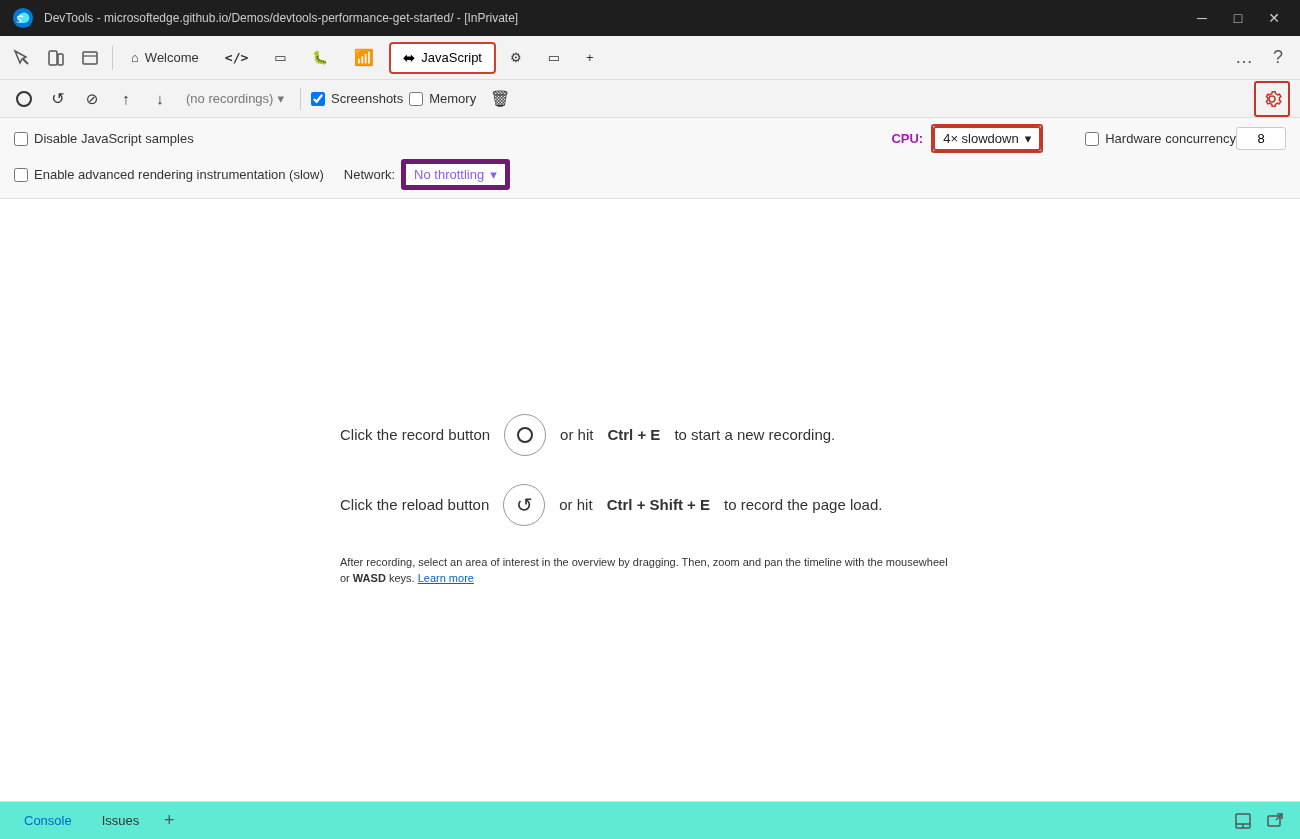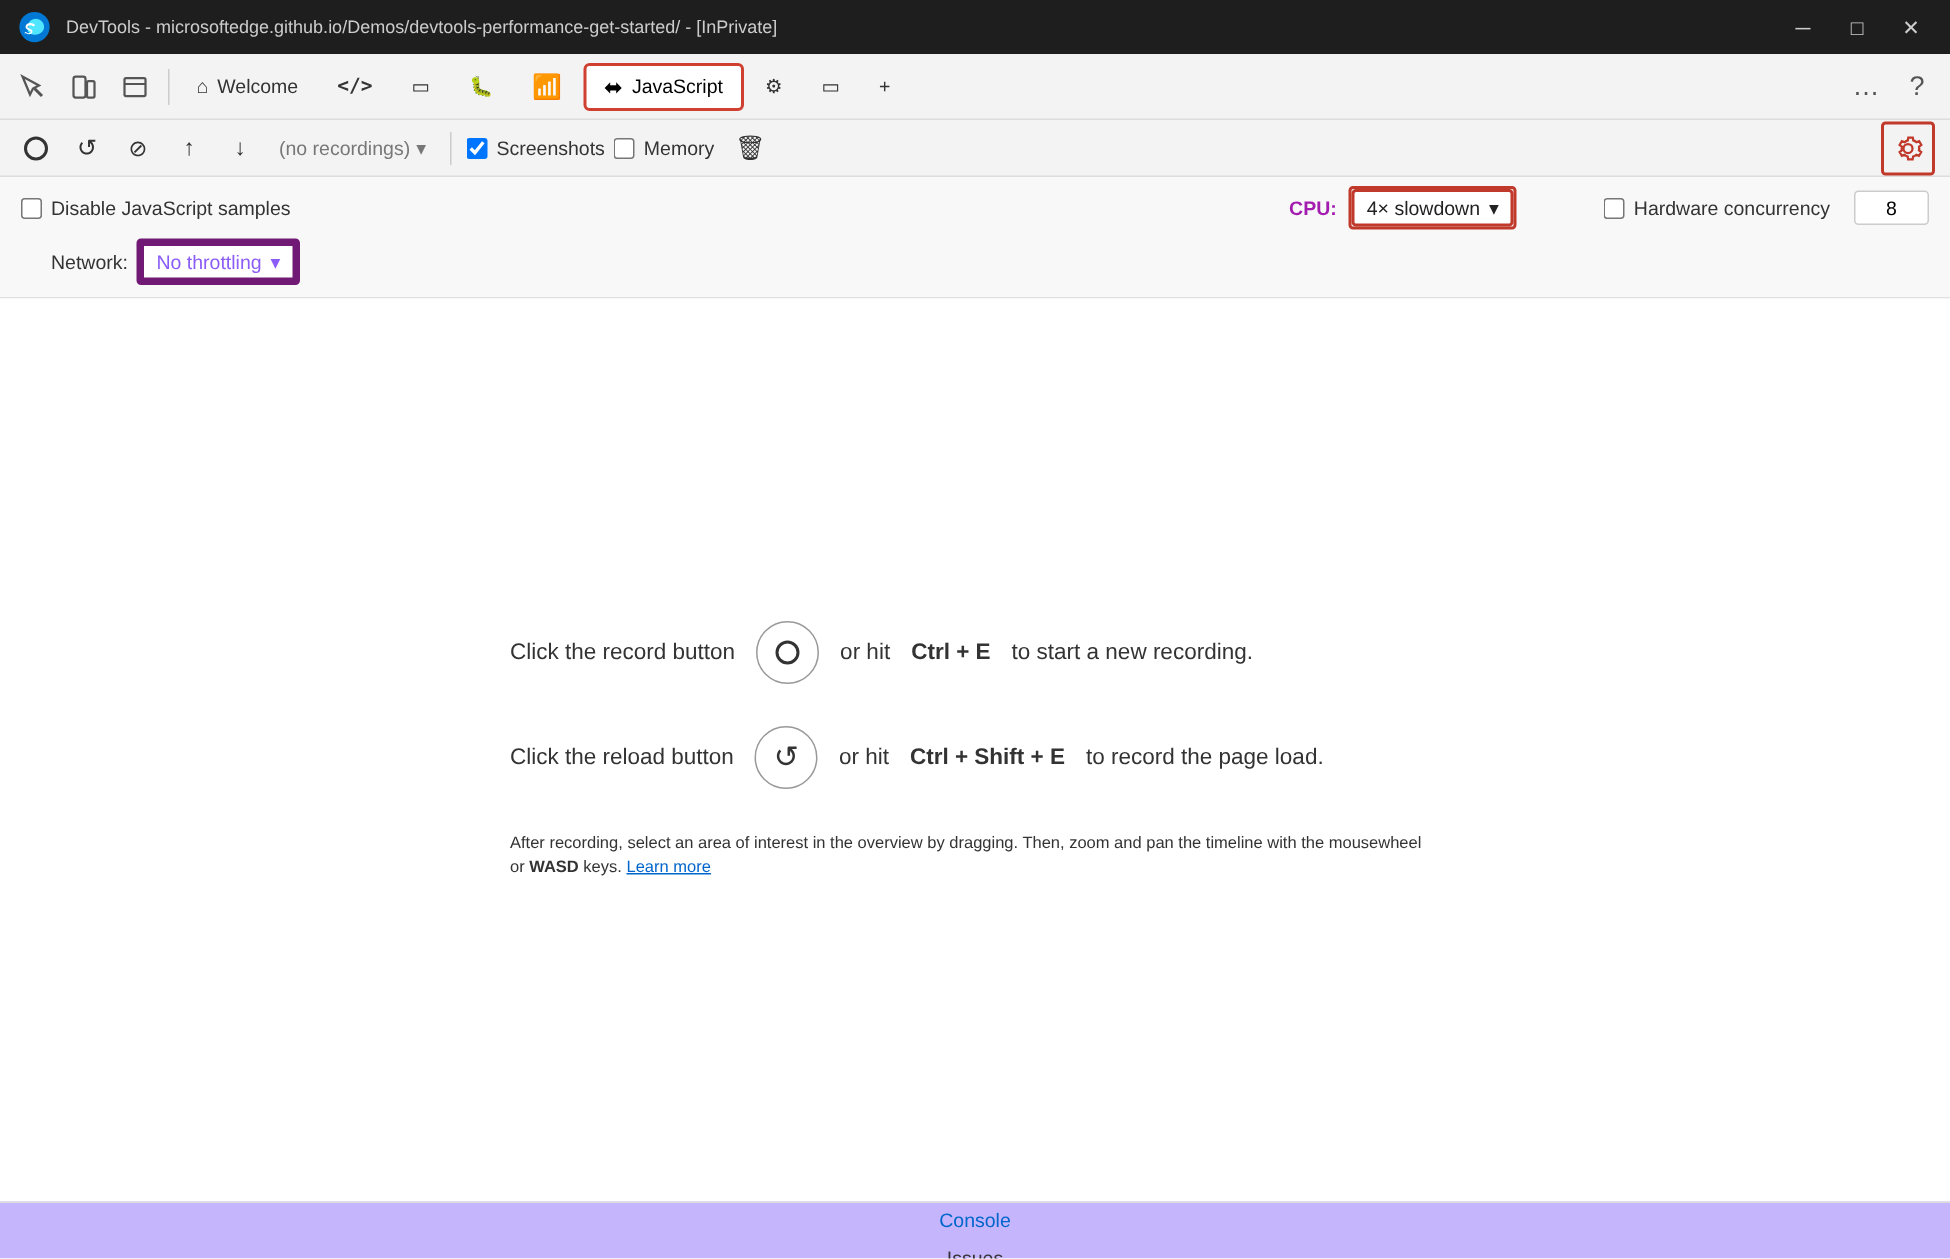--- a/index.html
+++ b/index.html
@@ -88,21 +88,21 @@
     .settings-bar {
       background: #f8f8f8;
       border-bottom: 1px solid #e0e0e0;
       display: flex;
       flex-direction: column;
       padding: 6px 14px 8px;
       gap: 6px;
       flex-shrink: 0;
     }
     .settings-row {
-      display: flex; align-items: center; gap: 16px;
+      display: flex; align-items: center; 
     }
     .settings-right {
       margin-left: auto; display: flex; align-items: center; gap: 8px;
     }
     .cpu-dropdown-box {
       display: flex; align-items: center; gap: 6px;
       font-size: 13px; color: #222;
       border: 2px solid #c0392b;
       border-radius: 3px;
       padding: 3px 8px;
@@ -149,29 +149,28 @@
     }
     .instruction-paragraph {
       font-size: 11px; color: #333; line-height: 1.5; margin-top: 6px;
     }
     .learn-more-link {
       color: #0066cc; text-decoration: underline; cursor: pointer;
     }
 
     
     .bottom-bar {
-      background: #c4b5fd;
+      background: #5eead4;
       border-top: 1px solid #ddd;
       height: 38px;
       display: flex;
       align-items: center;
       padding: 0 10px;
       gap: 2px;
       flex-shrink: 0;
-      flex-direction: column;
     }
     .bottom-tab {
       padding: 4px 14px; height: 28px; border: none; background: transparent;
       cursor: pointer; font-size: 13px; color: #333; border-radius: 4px;
     }
     .bottom-tab.active { color: #0066cc; font-weight: 500; }
     .bottom-add-btn {
       width: 28px; height: 28px; background: transparent; border: none;
       cursor: pointer; font-size: 18px; color: #555; border-radius: 4px;
       display: flex; align-items: center; justify-content: center;
@@ -352,20 +351,24 @@
 
     <label class="checkbox-label" style="margin-left: 42px;">
       <input type="checkbox" style="">
       <span>Hardware concurrency</span>
     </label>
     <input class="hw-concurrency-input" type="text" value="8" style="">
   </div>
 
   <div class="settings-row">
 
+    <label class="checkbox-label">
+      <input type="checkbox" style="">
+      <span>Enable advanced rendering instrumentation (slow)</span>
+    </label>
 
     <div style="margin-left: 20px; display:flex; align-items:center; gap:6px;">
       <span class="network-label">Network:</span>
       <div class="network-dropdown">
         <span>No throttling</span>
         <span>▾</span>
       </div>
     </div>
   </div>
 </div>

